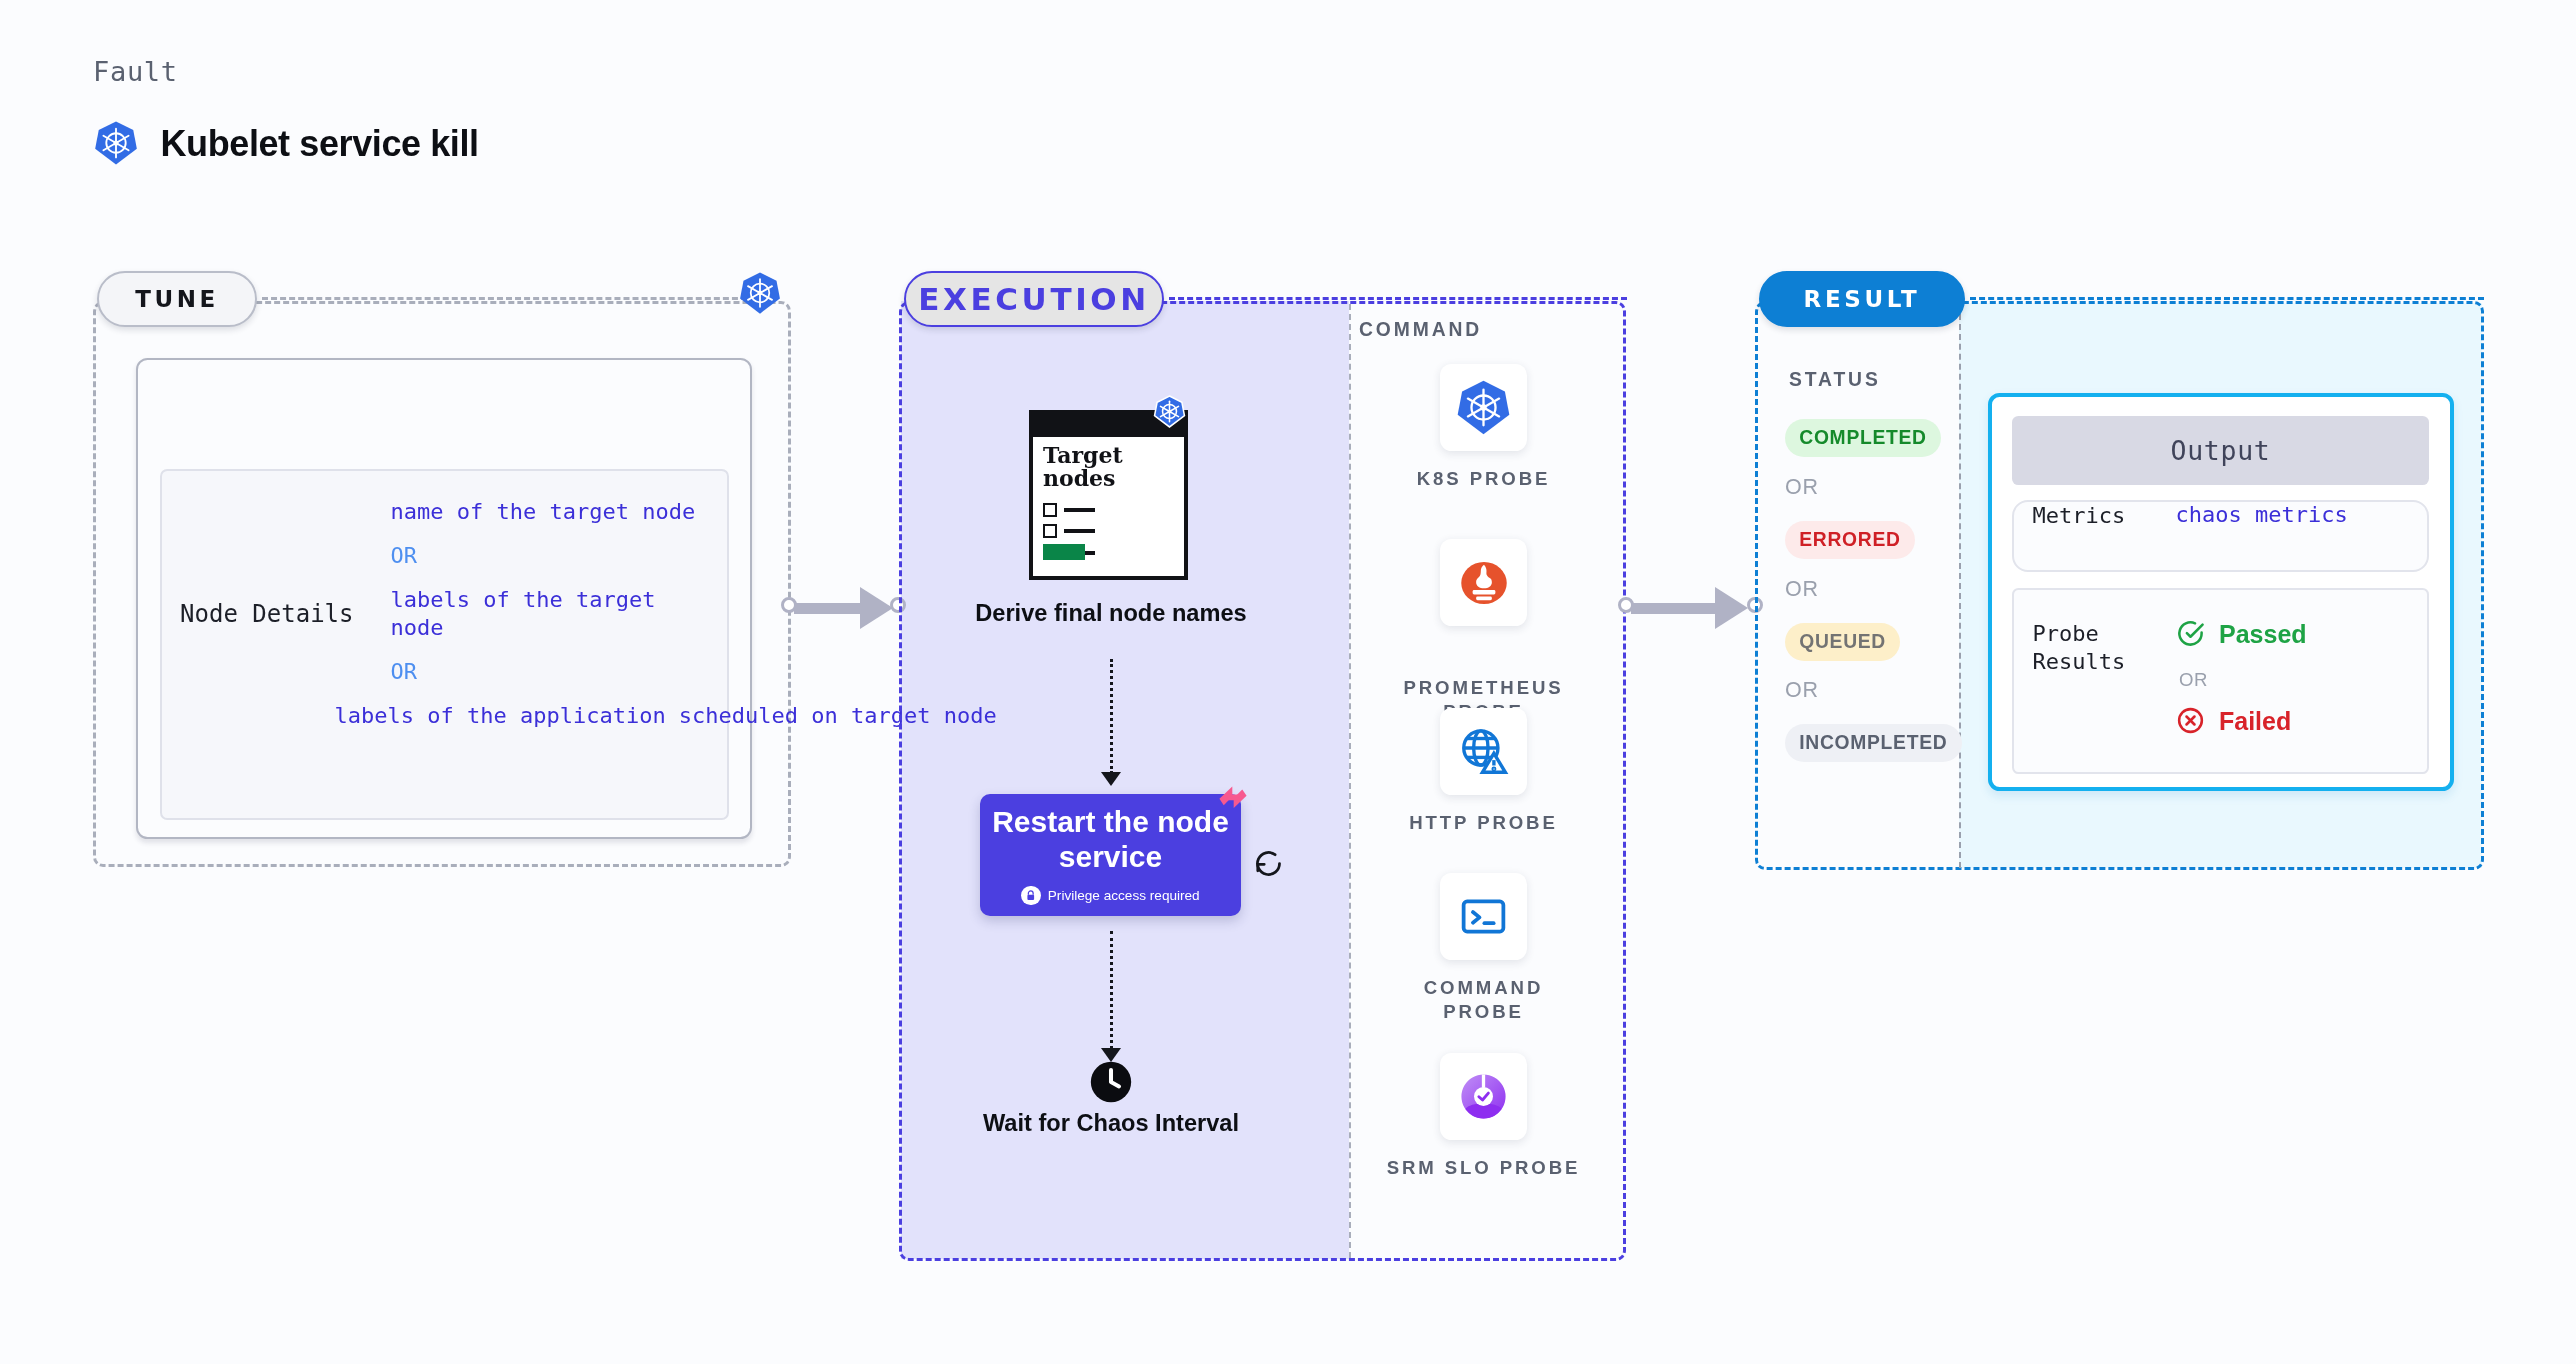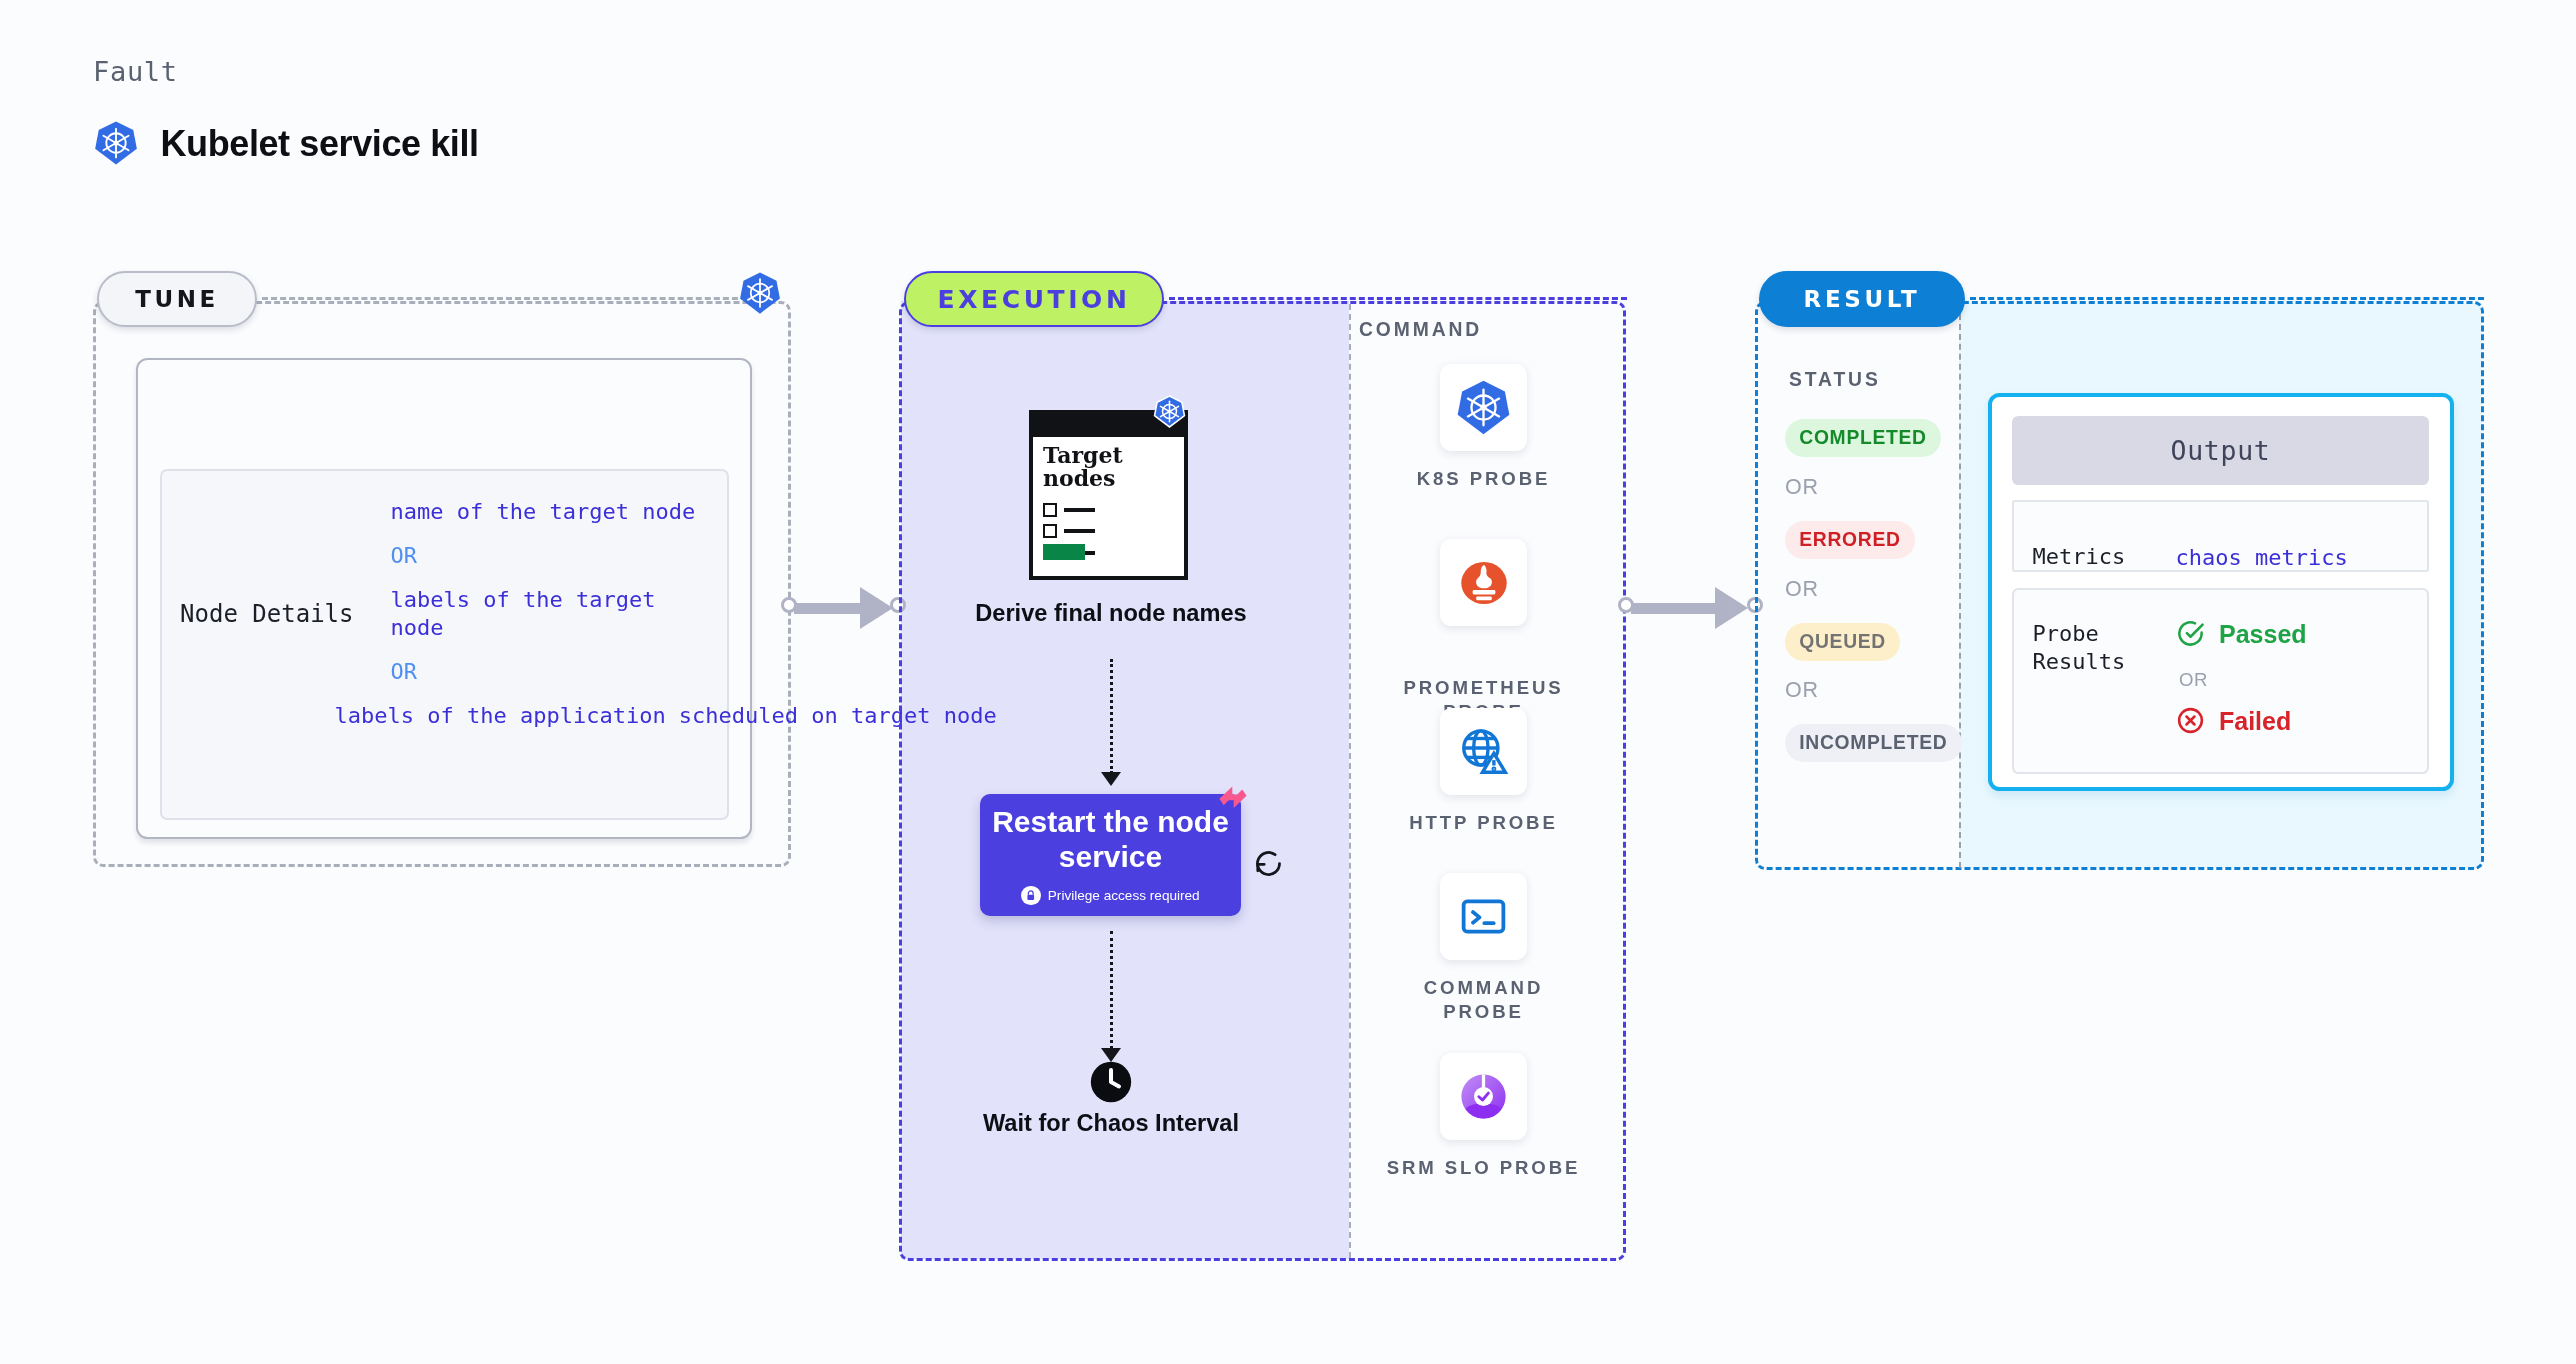--- a/index.html
+++ b/index.html
@@ -87,22 +87,22 @@
     box-sizing: border-box;
     box-shadow: 0 2.9px 6.4px rgba(30,35,60,0.14);
   }
   #tune-badge {
     left: 97px; top: 271px; width: 160px; height: 56px;
     background: #f4f5f8; border: 2.9px solid #b9bdc9;
     color: #14161c; font-size: 23px;
   }
   #exec-badge {
     left: 904px; top: 271px; width: 260px; height: 56px;
-    background: #bef264; border: 2.9px solid #4b3fe0;
-    color: #4b3fe0; font-size: 25px;
+    background: #e5e5e5; border: 2.9px solid #4b3fe0;
+    color: #4b3fe0; font-size: 31px;
   }
   #result-badge {
     left: 1759px; top: 271px; width: 206px; height: 56px;
     background: #0d7fd4; border: 2.9px solid #0d7fd4;
     color: #ffffff; font-size: 23px;
   }
 
   
   .leader {
     position: absolute; height: 0;
@@ -280,22 +280,22 @@
   }
   #output-header {
     position: absolute; left: 20px; top: 18.6px; width: 417px; height: 69px;
     background: #d8d9e4; border-radius: 6.4px;
     display: flex; align-items: center; justify-content: center;
     font-family: "DejaVu Sans Mono", monospace;
     font-size: 26.5px; color: #40445a; letter-spacing: 0.7px;
   }
   #metrics-row {
     position: absolute; left: 20px; top: 103px; width: 417px; height: 72px;
-    background: #fbfcfe; border: 2.1px solid #e2e4ec; border-radius: 3px;
-    box-sizing: border-box; display: flex; align-items: flex-end;
+    background: #fbfcfe; border: 2.1px solid #e2e4ec; border-radius: 16px;
+    box-sizing: border-box; display: flex; align-items: flex-start;
   }
   .out-key {
     font-family: "DejaVu Sans Mono", monospace;
     font-size: 22px; color: #1c1f28; line-height: 1.25;
   }
   .out-val-link {
     font-family: "DejaVu Sans Mono", monospace;
     font-size: 22px; color: #3b2fd8;
   }
   #probe-results-row {

